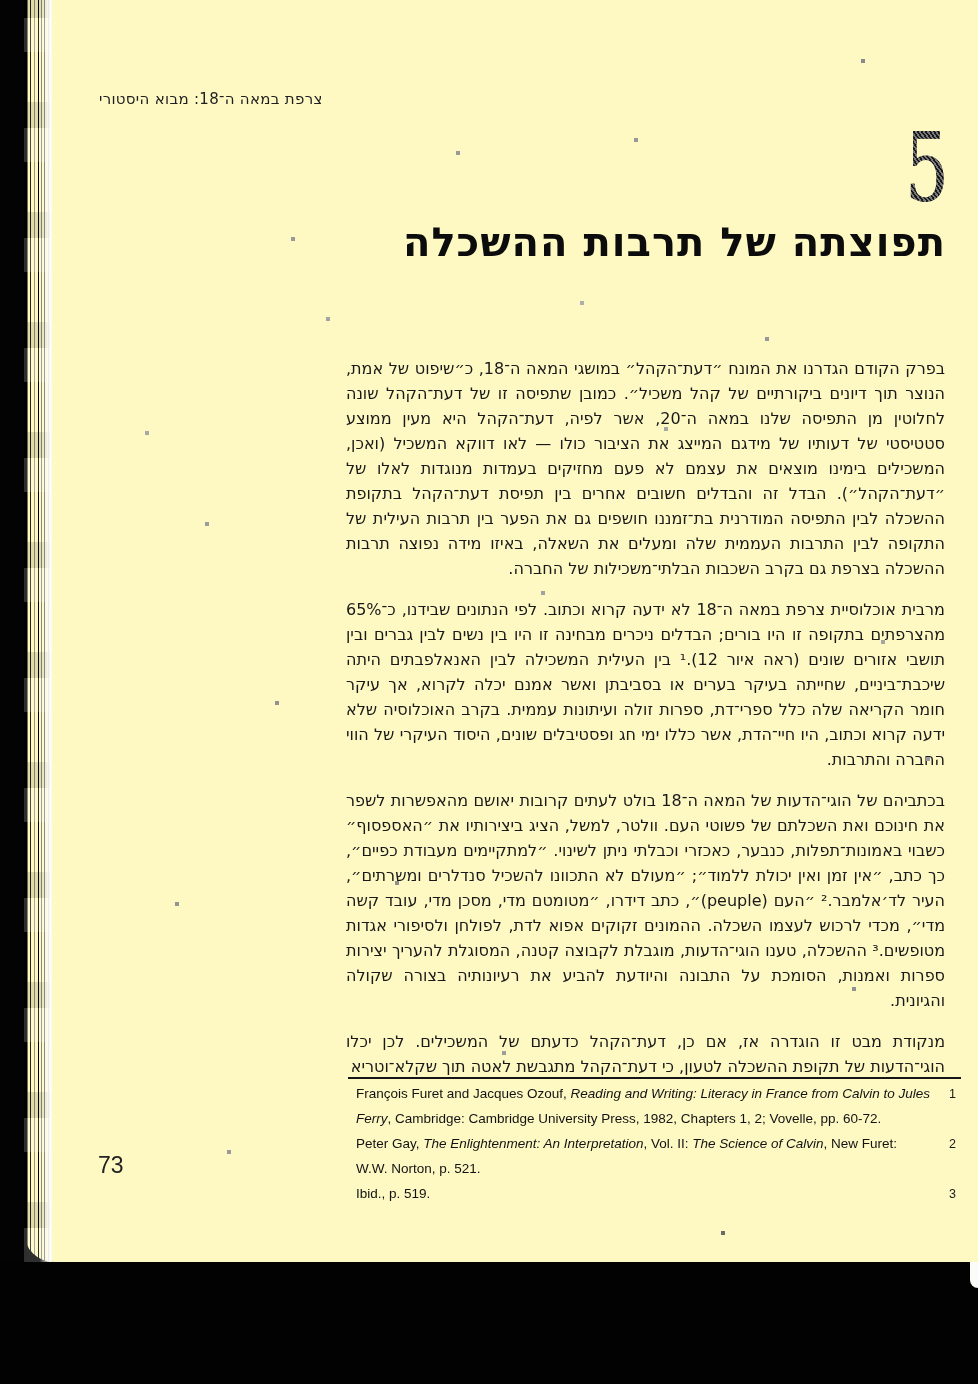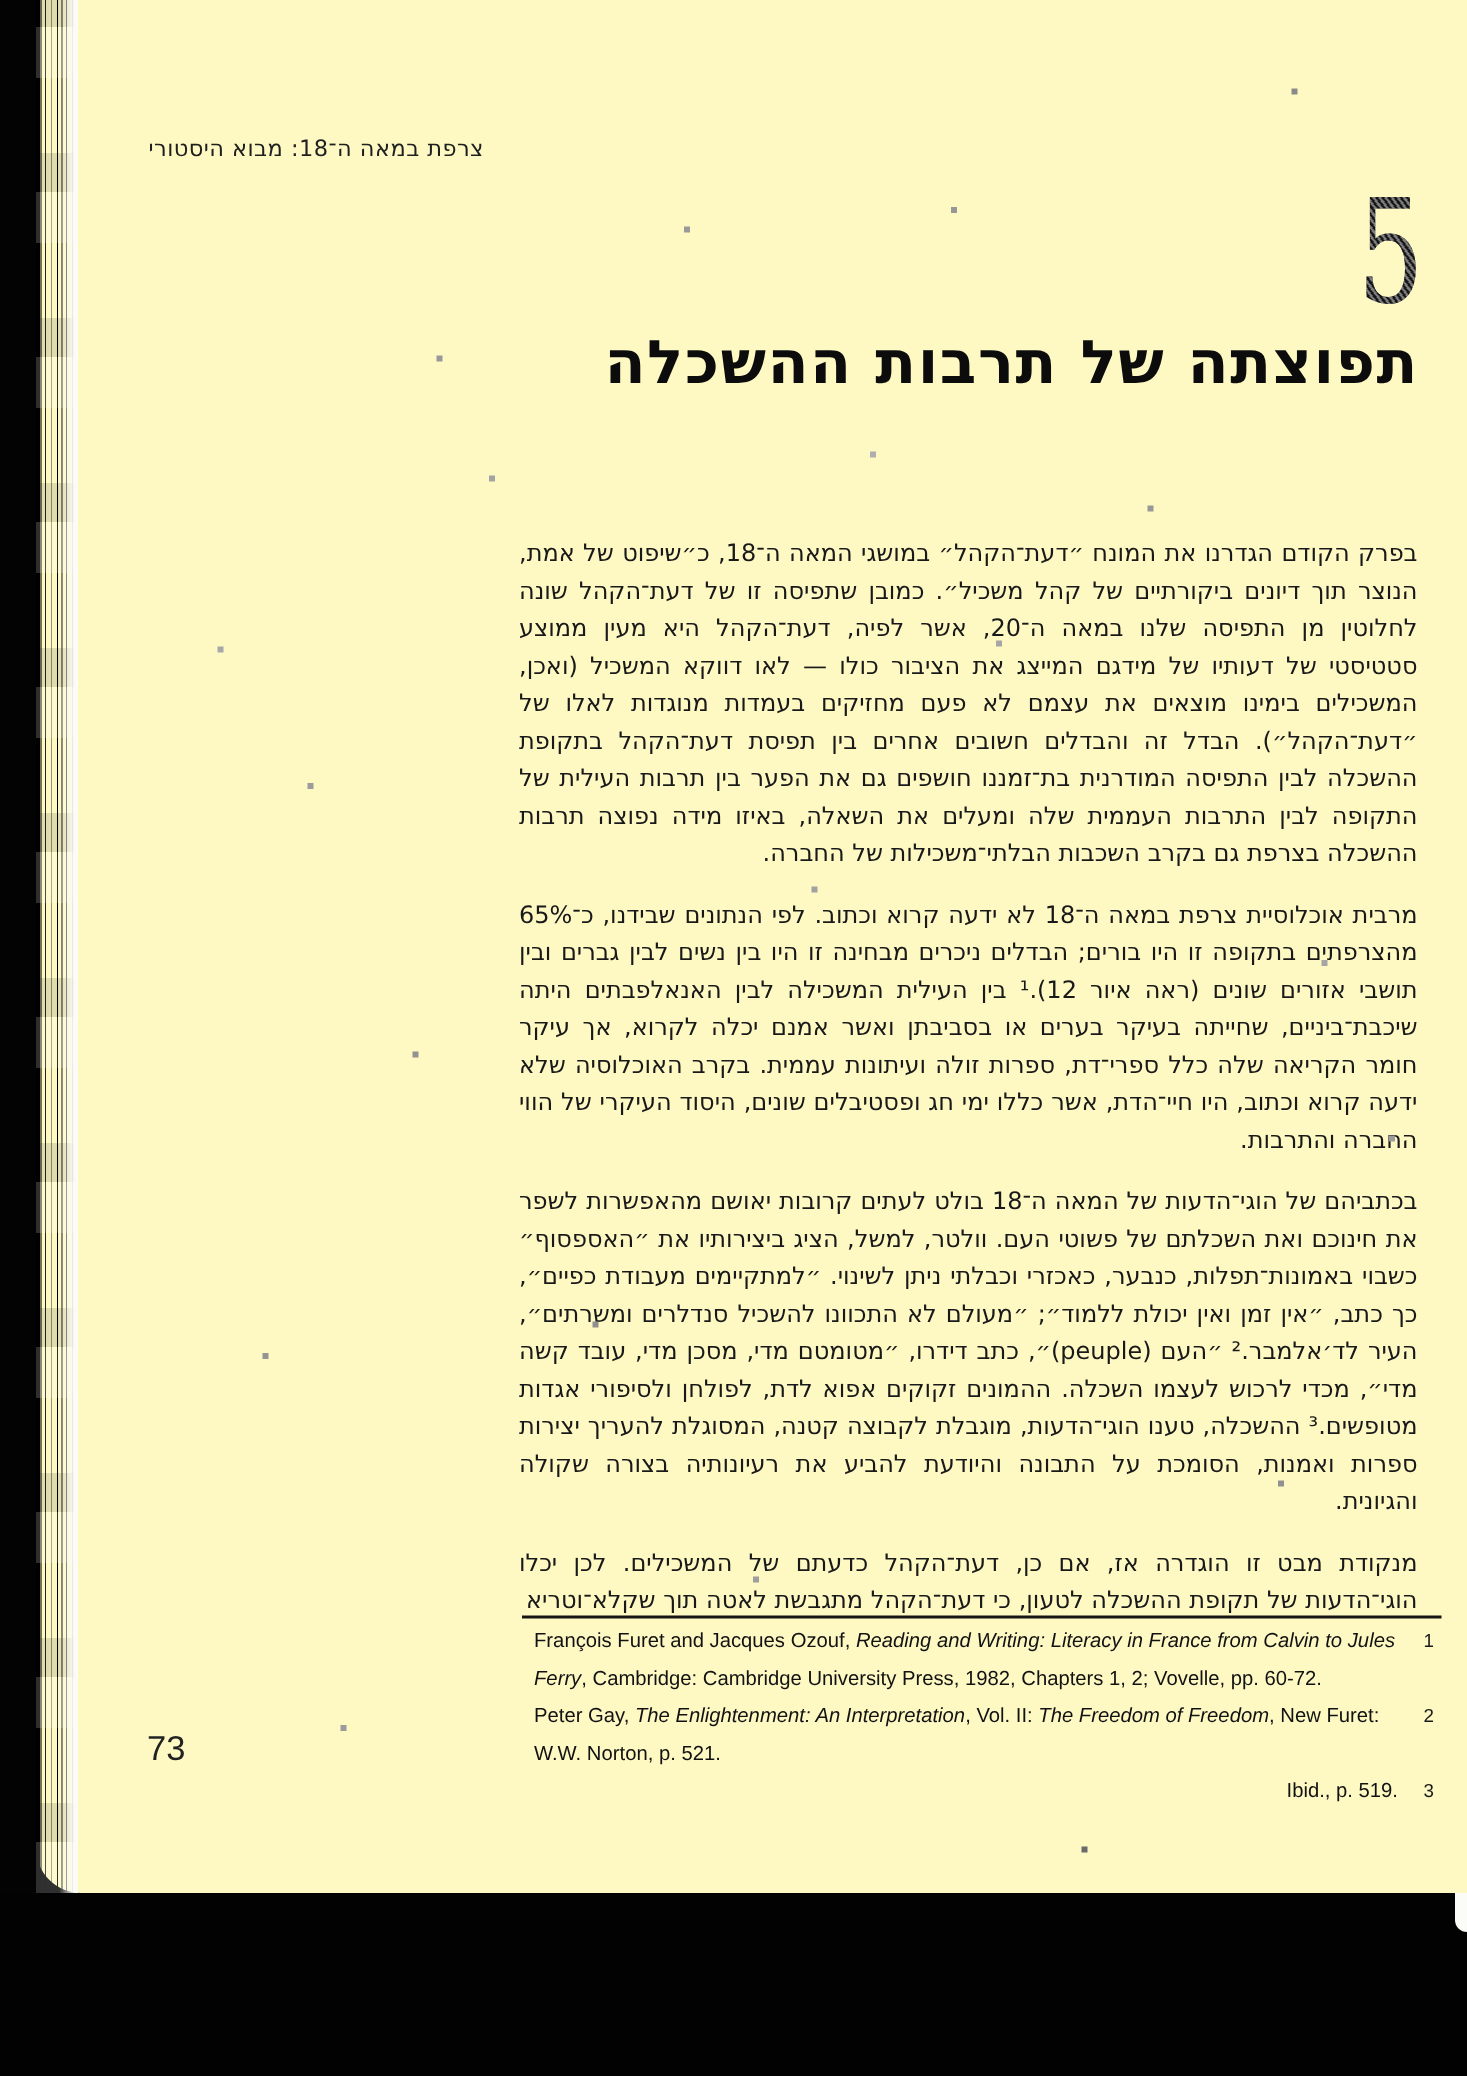--- a/index.html
+++ b/index.html
@@ -70,21 +70,21 @@
     position:absolute;left:324px;right:41px;top:1077px;height:2px;
     background:#151515;
   }
   .footnotes{
     position:absolute;left:332px;right:46px;top:1086px;
     font-family:"Liberation Sans",sans-serif;
     font-size:13.5px;color:#121212;
   }
   .fn-line{display:flex;align-items:flex-start;height:25px;}
   .fn-text{flex:1;white-space:nowrap;overflow:visible;}
-  .fn-text.right{text-align:right;}
+  .fn-text.right{text-align:left;}
   .fn-num{width:24px;text-align:right;font-size:12.5px;padding-top:1px;color:#1a1a1a;}
   .fn-text i{font-style:italic;text-align:right;}
   .page-number{
     position:absolute;left:74px;top:1152px;
     font-family:"Liberation Sans",sans-serif;
     font-size:23px;color:#222;
   }
   .bottom-band{
     position:absolute;left:0;top:1262px;width:978px;height:122px;
     background:#020202;
@@ -129,21 +129,21 @@
     <div class="footnotes">
       <div class="fn-line">
         <div class="fn-text"><span>François Furet and Jacques Ozouf, </span><i>Reading and Writing: Literacy in France from Calvin to Jules</i></div>
         <div class="fn-num">1</div>
       </div>
       <div class="fn-line">
         <div class="fn-text"><i>Ferry</i><span>, Cambridge: Cambridge University Press, 1982, Chapters 1, 2; Vovelle, pp. 60-72.</span></div>
         <div class="fn-num"></div>
       </div>
       <div class="fn-line">
-        <div class="fn-text"><span>Peter Gay, </span><i>The Enlightenment: An Interpretation</i><span>, Vol. II: </span><i>The Freedom of Freedom</i><span>, New Furet:</span></div>
+        <div class="fn-text"><span>Peter Gay, </span><i>The Enlightenment: An Interpretation</i><span>, Vol. II: </span><i>The Science of Calvin</i><span>, New Furet:</span></div>
         <div class="fn-num">2</div>
       </div>
       <div class="fn-line">
         <div class="fn-text"><span>W.W. Norton, p. 521.</span></div>
         <div class="fn-num"></div>
       </div>
       <div class="fn-line">
         <div class="fn-text right"><span>Ibid., p. 519.</span></div>
         <div class="fn-num">3</div>
       </div>

